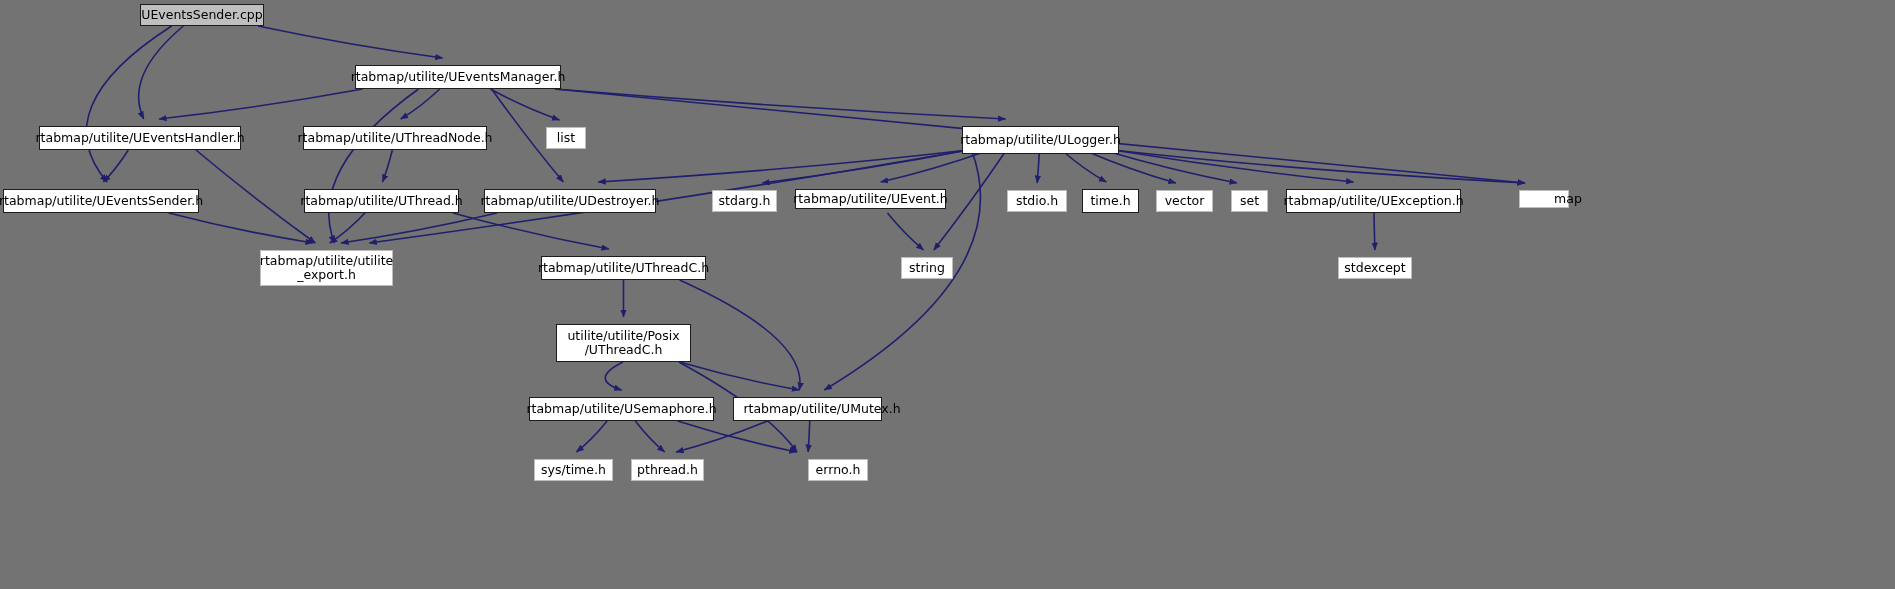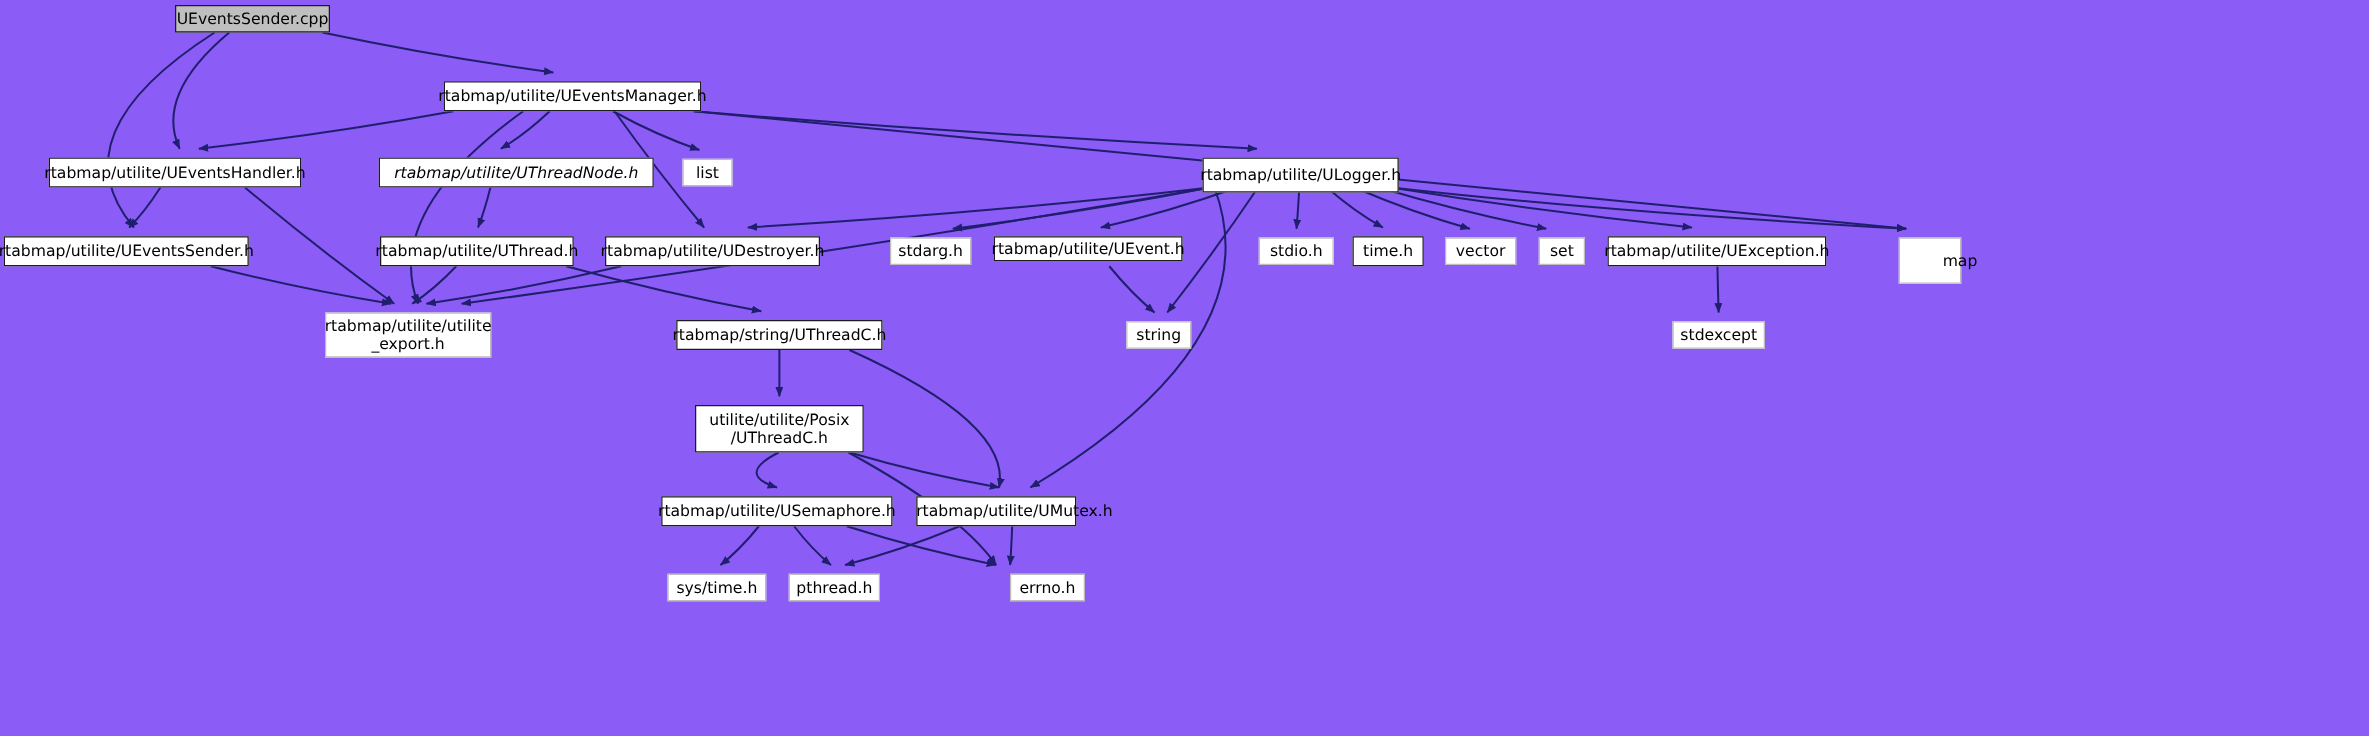--- a/index.html
+++ b/index.html
@@ -1,20 +1,20 @@
 <!DOCTYPE html>
 <html><head>
 <meta charset="utf-8">
 <style>
   html,body{margin:0;padding:0;background:#ffffff;}
   #graph{
     position:relative;
     width:1895px;
     height:589px;
-    background:#8b5cf6;
+    background:#737373;
     font-family:"DejaVu Sans","Liberation Sans",sans-serif;
     overflow:hidden;
   }
   #edges{position:absolute;left:0;top:0;width:1895px;height:589px;}
   .node{
     position:absolute;
     box-sizing:border-box;
     display:flex;
     align-items:center;
     justify-content:center;
@@ -84,41 +84,41 @@
         <path d="M677.45,421 Q737.13,440 796.81,452" marker-end="url(#ah)"></path>
         <path d="M809.75,421 Q808.95,440 808.15,452" marker-end="url(#ah)"></path>
         <path d="M767.6,421 Q721.84,440 676.08,452" marker-end="url(#ah)"></path>
       </g>
   </svg>
 
   <div id="node-layer">
       <div class="node root" style="left: 140px; top: 4px; width: 124px; height: 22px;">UEventsSender.cpp</div>
       <div class="node hdr" style="left: 355px; top: 65px; width: 206px; height: 24px;">rtabmap/utilite/UEventsManager.h</div>
       <div class="node hdr" style="left: 39px; top: 126px; width: 202px; height: 24px;">rtabmap/utilite/UEventsHandler.h</div>
-      <div class="node hdr" style="left: 303px; top: 126px; width: 220px; height: 24px; font-style: italic;">rtabmap/utilite/UThreadNode.h</div>
+      <div class="node hdr" style="left: 303px; top: 126px; width: 184px; height: 24px;">rtabmap/utilite/UThreadNode.h</div>
       <div class="node sys" style="left: 546px; top: 127px; width: 40px; height: 22px;">list</div>
       <div class="node hdr" style="left: 962px; top: 126px; width: 157px; height: 28px;">rtabmap/utilite/ULogger.h</div>
       <div class="node hdr" style="left: 3px; top: 189px; width: 196px; height: 24px;">rtabmap/utilite/UEventsSender.h</div>
       <div class="node hdr" style="left: 304px; top: 189px; width: 155px; height: 24px;">rtabmap/utilite/UThread.h</div>
       <div class="node hdr" style="left: 484px; top: 189px; width: 172px; height: 24px;">rtabmap/utilite/UDestroyer.h</div>
       <div class="node sys" style="left: 712px; top: 190px; width: 65px; height: 22px;">stdarg.h</div>
       <div class="node hdr" style="left: 795px; top: 189px; width: 151px; height: 20px;">rtabmap/utilite/UEvent.h</div>
       <div class="node sys" style="left: 1007px; top: 190px; width: 60px; height: 22px;">stdio.h</div>
       <div class="node hdr" style="left: 1082px; top: 189px; width: 57px; height: 24px;">time.h</div>
       <div class="node sys" style="left: 1156px; top: 190px; width: 57px; height: 22px;">vector</div>
       <div class="node sys" style="left: 1231px; top: 190px; width: 37px; height: 22px;">set</div>
       <div class="node hdr" style="left: 1286px; top: 189px; width: 175px; height: 24px;">rtabmap/utilite/UException.h</div>
-      <div class="node sys" style="left: 1519px; top: 190px; width: 45px; height: 37px; padding-left: 48px;">map</div>
+      <div class="node sys" style="left: 1519px; top: 190px; width: 45px; height: 18px; padding-left: 48px;">map</div>
       <div class="node sys" style="left: 260px; top: 250px; width: 133px; height: 36px; text-align: center;">rtabmap/utilite/utilite
 _export.h</div>
-      <div class="node hdr" style="left: 541px; top: 256px; width: 165px; height: 24px;">rtabmap/string/UThreadC.h</div>
+      <div class="node hdr" style="left: 541px; top: 256px; width: 165px; height: 24px;">rtabmap/utilite/UThreadC.h</div>
       <div class="node sys" style="left: 901px; top: 257px; width: 52px; height: 22px;">string</div>
       <div class="node sys" style="left: 1338px; top: 257px; width: 74px; height: 22px;">stdexcept</div>
       <div class="node hdr" style="left: 556px; top: 324px; width: 135px; height: 38px;">utilite/utilite/Posix
 /UThreadC.h</div>
       <div class="node hdr" style="left: 529px; top: 397px; width: 185px; height: 24px;">rtabmap/utilite/USemaphore.h</div>
-      <div class="node hdr" style="left: 733px; top: 397px; width: 128px; height: 24px; padding-left: 29px;">rtabmap/utilite/UMutex.h</div>
+      <div class="node hdr" style="left: 733px; top: 397px; width: 149px; height: 24px; padding-left: 29px;">rtabmap/utilite/UMutex.h</div>
       <div class="node sys" style="left: 534px; top: 459px; width: 79px; height: 22px; text-align: right;">sys/time.h</div>
       <div class="node sys" style="left: 631px; top: 459px; width: 73px; height: 22px;">pthread.h</div>
       <div class="node sys" style="left: 808px; top: 459px; width: 60px; height: 22px;">errno.h</div>
     </div>
 
 </div>
 
 </body></html>

